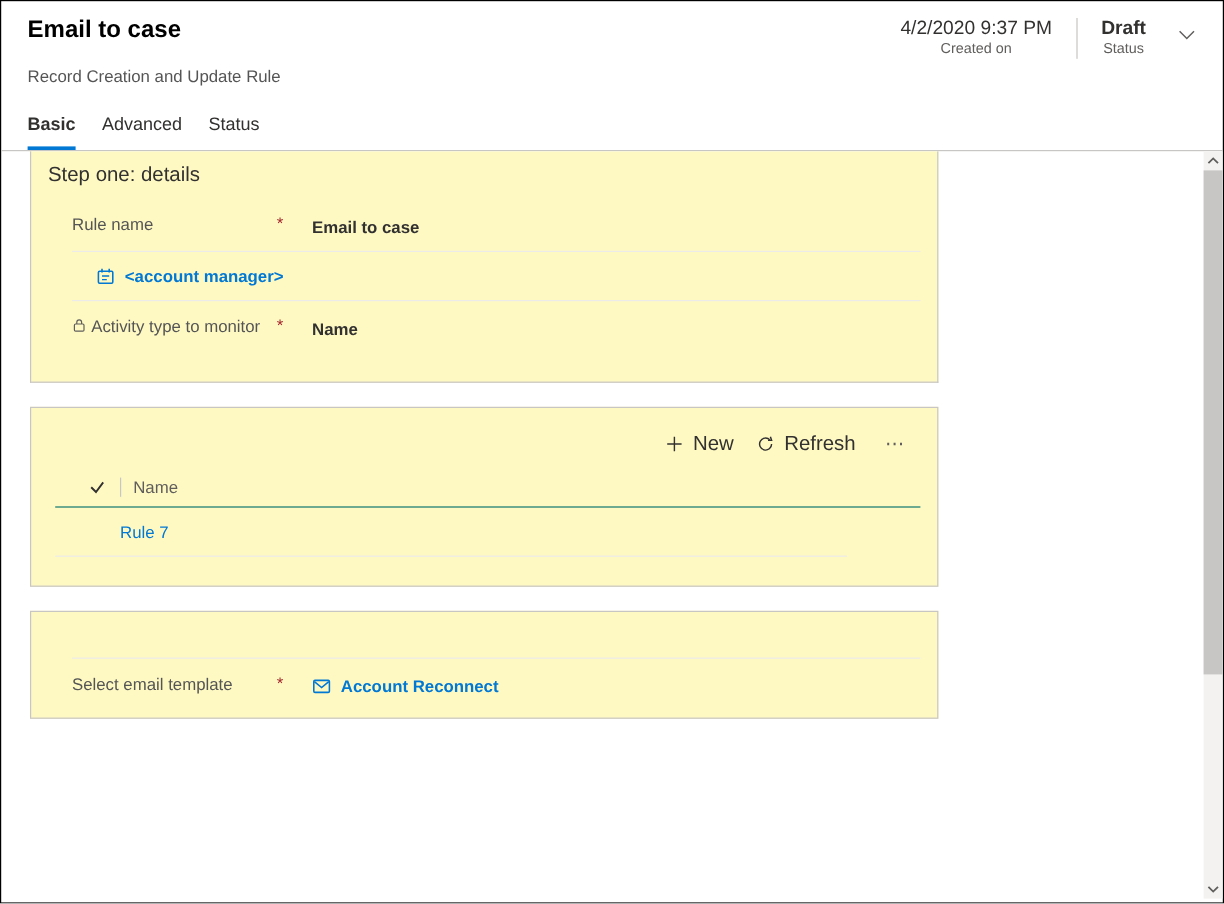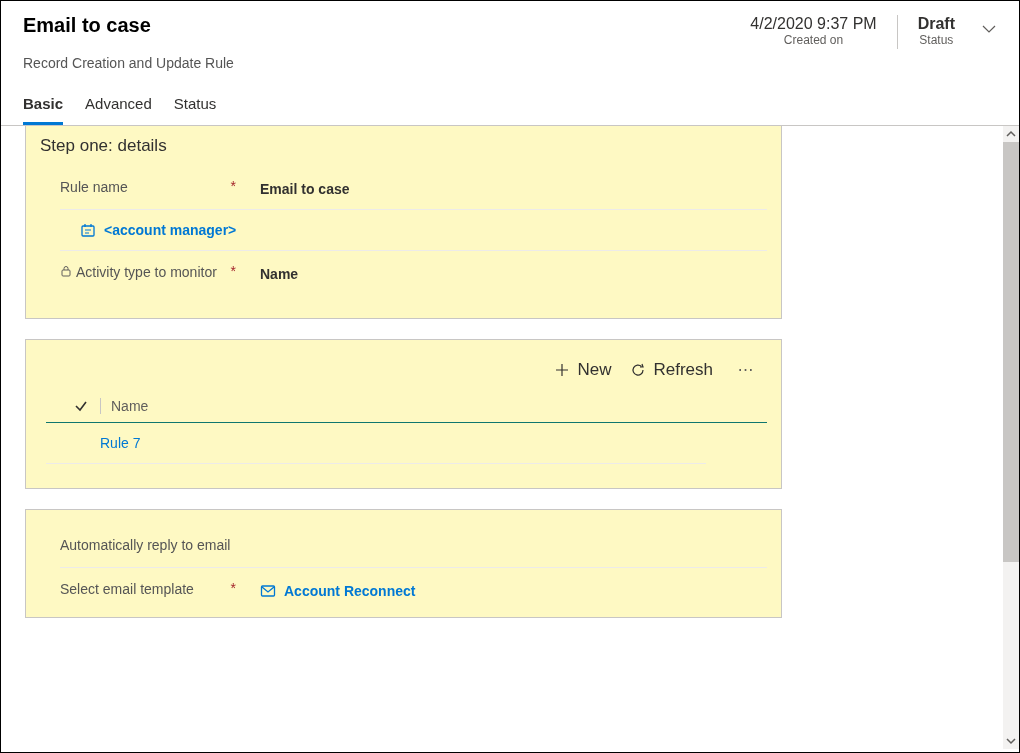--- a/index.html
+++ b/index.html
@@ -333,23 +333,20 @@
         </div>
 
         <div class="grid-row">
           <span class="grid-link">Rule 7</span>
         </div>
       </div>
 
       <div class="card full" style="padding-bottom:6px;">
 
         <div class="field-row">
-          <div class="field-label-col">
-            <span class="field-label">Automatically reply to email</span>
-          </div>
         </div>
 
         <div class="field-row">
           <div class="field-label-col">
             <span class="field-label">Select email template</span>
             <span class="req-star">*</span>
           </div>
           <div class="field-value-col">
             <svg class="entity-icon" viewBox="0 0 16 16">
               <rect x="1.5" y="3" width="13" height="10" rx="1" fill="none" stroke="#0078d4" stroke-width="1.3"></rect>

